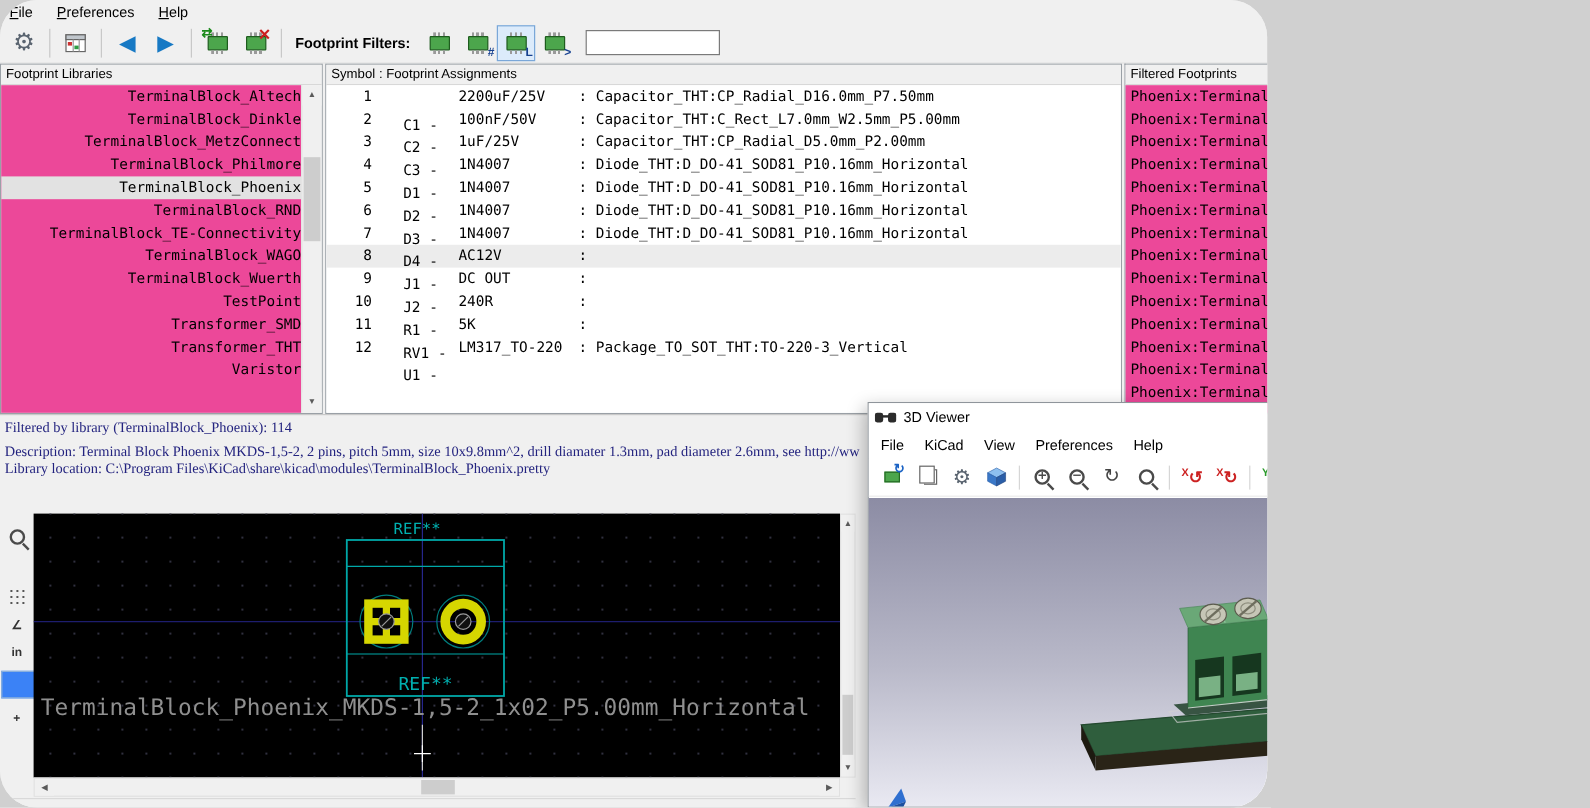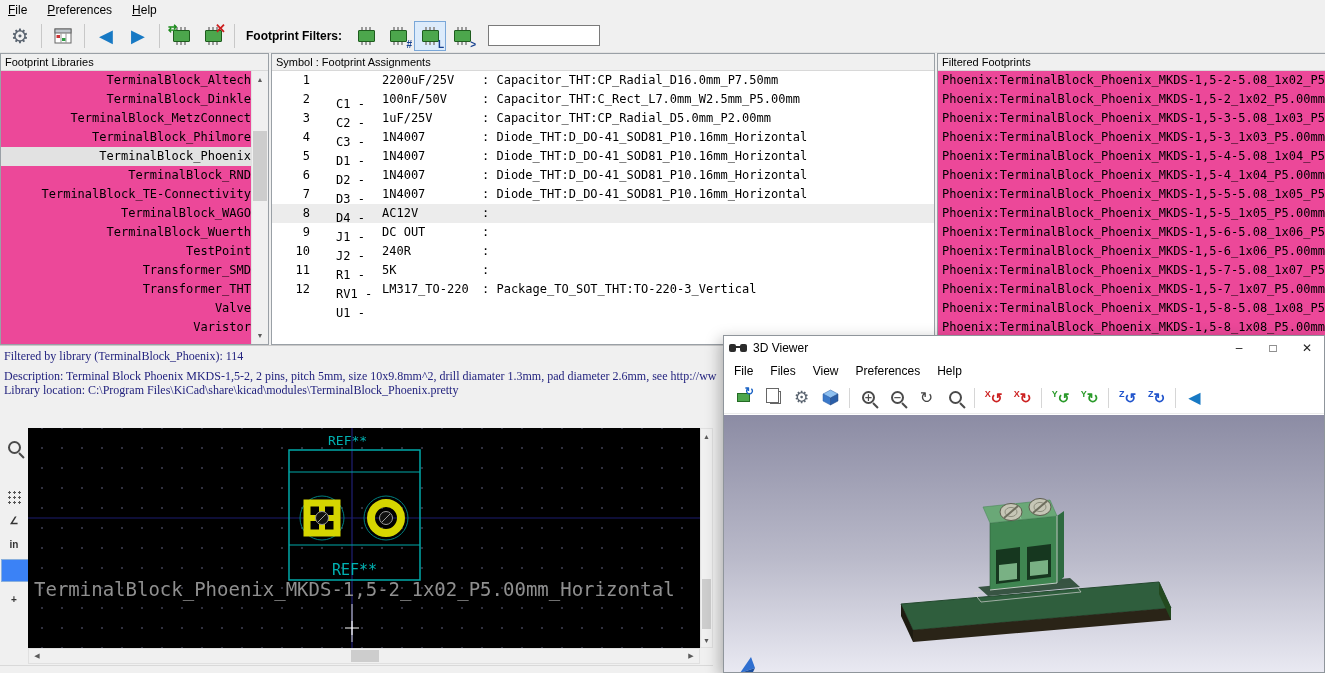--- a/index.html
+++ b/index.html
@@ -1,17 +1,17 @@
 <!DOCTYPE html>
 <html><head>
 <meta charset="utf-8">
 <style>
   * { margin:0; padding:0; box-sizing:border-box; }
   body { font-family:"Liberation Sans",sans-serif; background:#d0d0d0; }
-  #screen { position:relative; width:1325px; height:673px; background:#f0f0f0; overflow:hidden; font-size:12px; color:#000; }
+  #screen { position:relative; width:1056px; height:673px; background:#f0f0f0; overflow:hidden; font-size:12px; color:#000;border-radius:31px; }
 
   
   .menubar { position:absolute; left:0; top:0; width:100%; height:19px; display:flex; align-items:center; padding-left:8px; gap:20px; background:#f0f0f0; }
   .menu-item { display:inline-block; cursor:default; }
   .menu-item::first-letter { text-decoration:underline; }
 
   
   .toolbar { position:absolute; left:0; top:19px; width:100%; height:34px; display:flex; align-items:center; padding-left:4px; border-bottom:1px solid #e3e3e3; background:#f0f0f0; }
   .tbtn { width:32px; height:30px; border:1px solid transparent; background:transparent; display:flex; align-items:center; justify-content:center; position:relative; flex:none; }
   .tbtn.active { border-color:#7aa7d8; background:#dcebfb; }
@@ -167,21 +167,20 @@
         <div class="librow">TerminalBlock_MetzConnect</div>
         <div class="librow">TerminalBlock_Philmore</div>
         <div class="librow selected">TerminalBlock_Phoenix</div>
         <div class="librow">TerminalBlock_RND</div>
         <div class="librow">TerminalBlock_TE-Connectivity</div>
         <div class="librow">TerminalBlock_WAGO</div>
         <div class="librow">TerminalBlock_Wuerth</div>
         <div class="librow">TestPoint</div>
         <div class="librow">Transformer_SMD</div>
         <div class="librow">Transformer_THT</div>
-        <div class="librow">Valve</div>
         <div class="librow">Varistor</div>
       </div>
     <div class="sb-v">
       <button class="sb-btn">▲</button>
       <div class="sb-thumb" style="top:60px; height:70px;"></div>
       <button class="sb-btn bottom">▼</button>
     </div>
   </div>
 
   <div class="panel" id="panel-assign">
@@ -377,21 +376,21 @@
       <span class="v3-title">3D Viewer</span>
       <div class="v3-winbtns">
         <button class="v3-winbtn">–</button>
         <button class="v3-winbtn">□</button>
         <button class="v3-winbtn">✕</button>
       </div>
     </div>
     <div class="v3-menubar">
 
     <span>File</span>
-        <span>Files</span>
+        <span>KiCad</span>
         <span>View</span>
         <span>Preferences</span>
         <span>Help</span>
       </div>
     <div class="v3-toolbar">
       <button class="v3btn">
           <span class="boardmini"></span>
           <span class="ov-reload">↻</span>
         </button>
       <button class="v3btn">

